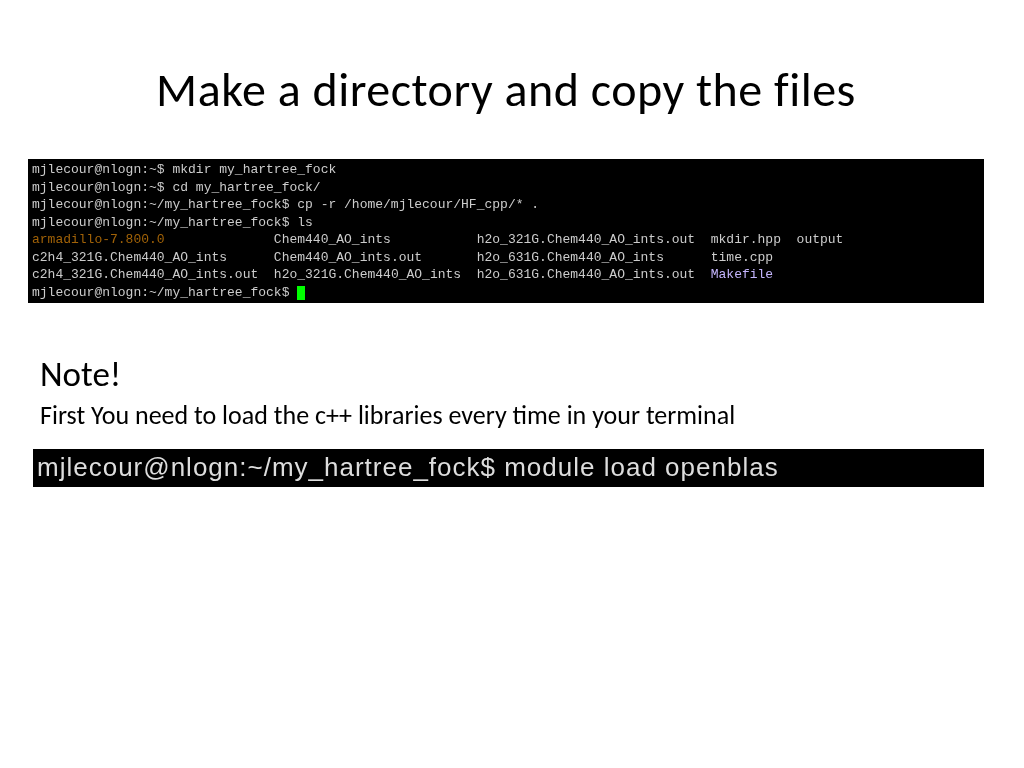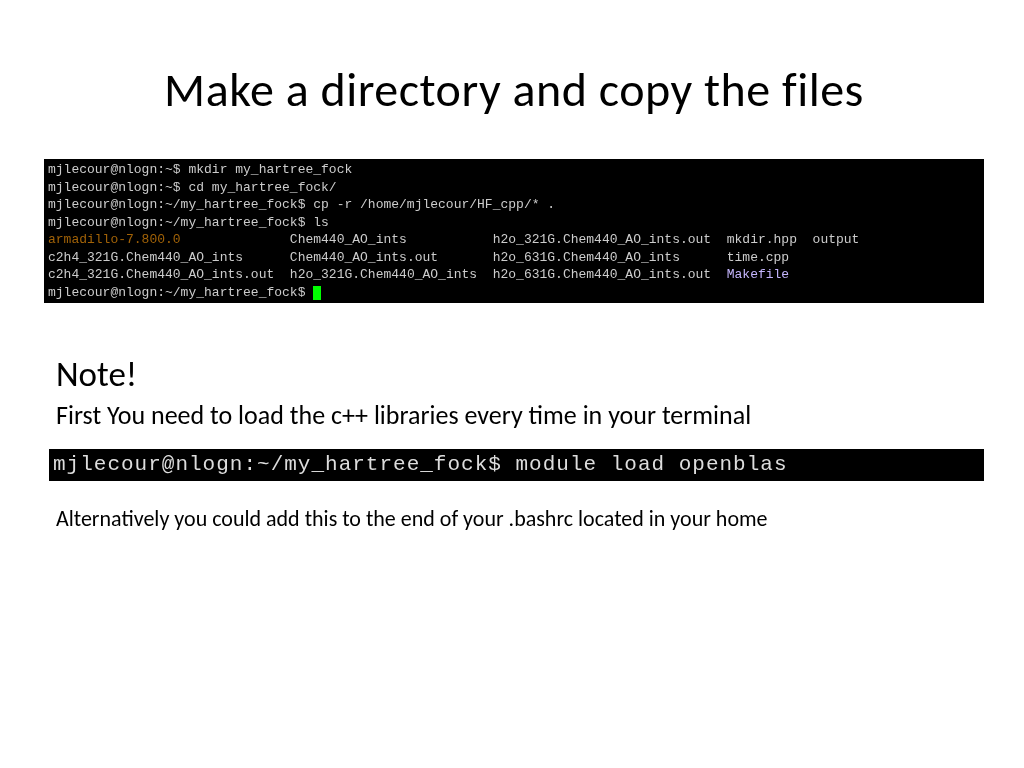--- a/index.html
+++ b/index.html
@@ -6,21 +6,21 @@
     margin: 0;
     padding: 0;
     width: 1024px;
     height: 768px;
     background: #ffffff;
     font-family: Calibri, Arial, sans-serif;
     color: #000;
     box-sizing: border-box;
   }
   .slide {
-    padding: 40px 40px 0 44px;
+    padding: 40px 40px 0 28px;
   }
   .title {
     font-size: 48px;
     font-weight: 400;
     text-align: center;
     margin: 20px 0 40px 0;
     letter-spacing: 0.5px;
   }
   .terminal-block {
     background: #000;
@@ -45,22 +45,22 @@
     font-size: 35px;
     margin: 50px 0 4px 12px;
   }
   .note-text {
     font-size: 26px;
     margin: 0 0 18px 12px;
   }
   .terminal-block-large {
     background: #000;
     color: #dddddd;
-    font-family: Liberation Mono, monospace;
-    font-size: 21px;
+    font-family: Liberation Sans, sans-serif;
+    font-size: 26px;
     line-height: 1.3;
     padding: 2px 4px;
     white-space: pre;
     letter-spacing: 1px;
     margin: 0 0 0 5px;
   }
   .body-text {
     font-size: 22px;
     margin: 24px 0 0 12px;
   }
@@ -78,14 +78,13 @@
 <span class="blue">armadillo-7.800.0</span>              <span>Chem440_AO_ints</span>           <span>h2o_321G.Chem440_AO_ints.out</span>  <span>mkdir.hpp</span>  <span>output</span>
 <span>c2h4_321G.Chem440_AO_ints</span>      <span>Chem440_AO_ints.out</span>       <span>h2o_631G.Chem440_AO_ints</span>      <span>time.cpp</span>
 <span>c2h4_321G.Chem440_AO_ints.out</span>  <span>h2o_321G.Chem440_AO_ints</span>  <span>h2o_631G.Chem440_AO_ints.out</span>  <span class="green">Makefile</span>
 <span>mjlecour@nlogn:~/my_hartree_fock$ </span><span class="cursor"></span></div>
 
   <div class="note-heading">Note!</div>
   <div class="note-text">First You need to load the c++ libraries every time in your terminal</div>
 
   <div class="terminal-block-large">mjlecour@nlogn:~/my_hartree_fock$ module load openblas</div>
 
-  <div class="body-text">Alternatively you could add this to the end of your .bashrc located in your home</div>
 </div>
 
 </body></html>

